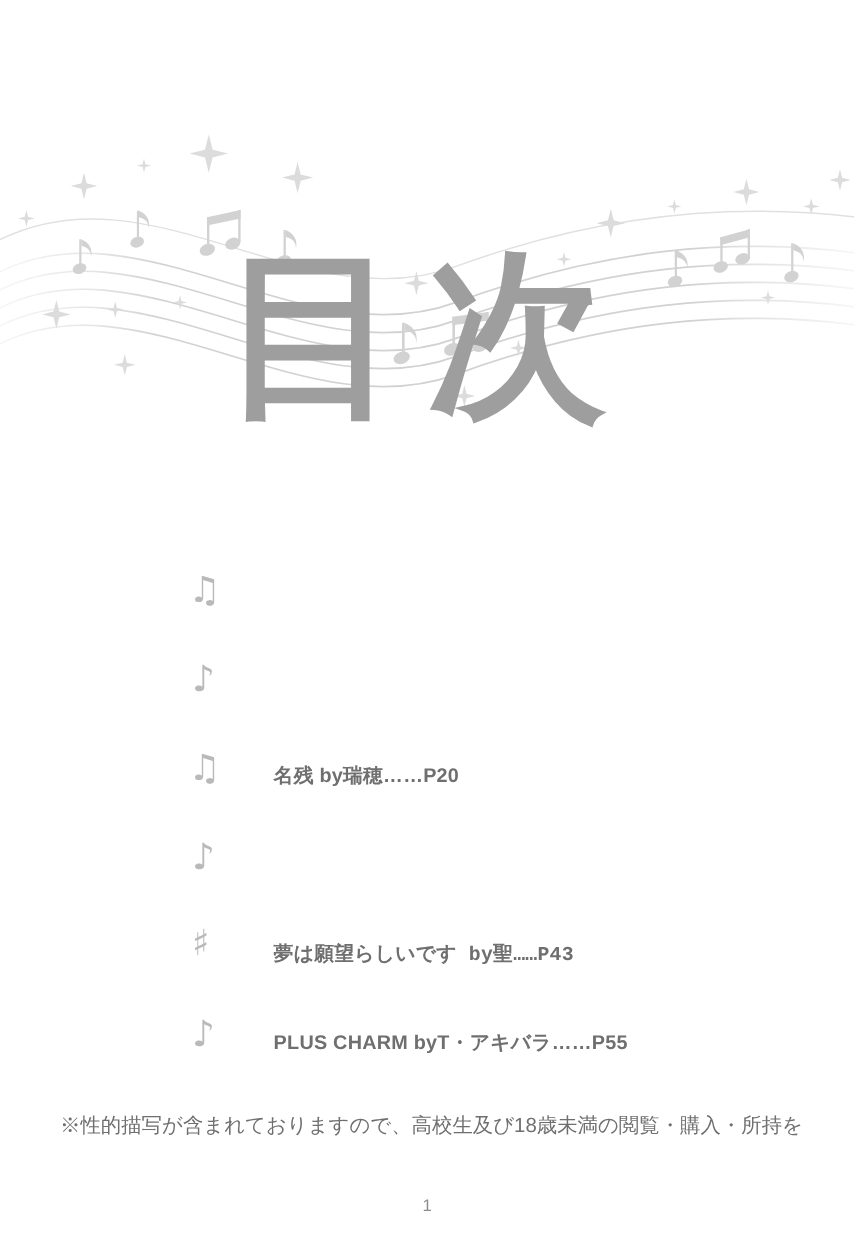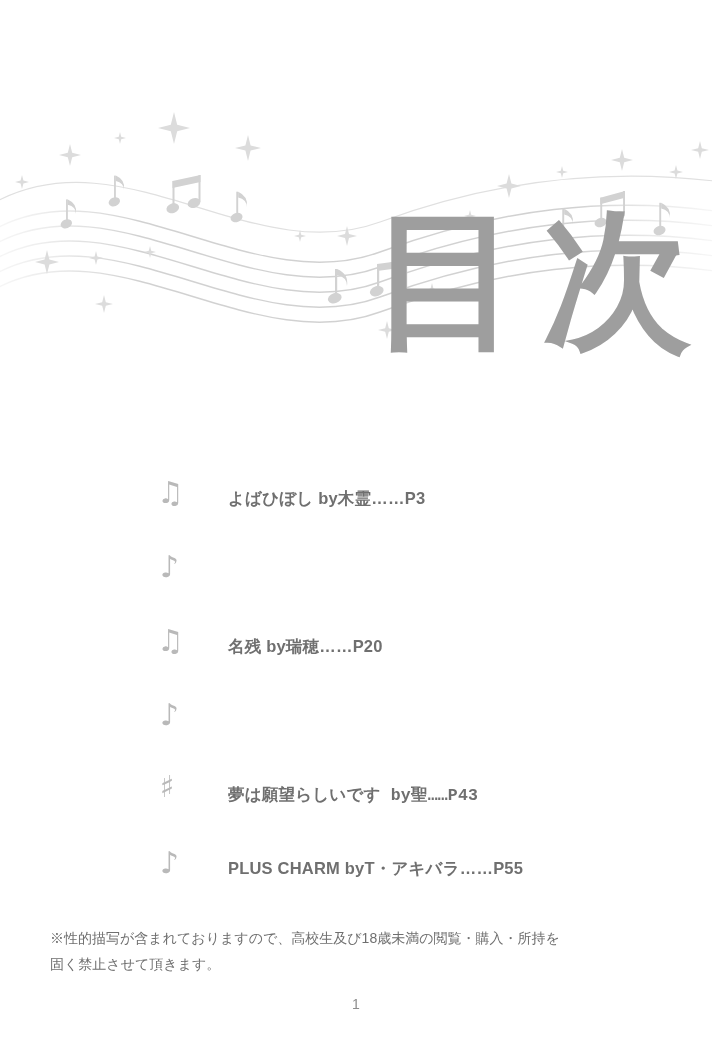--- a/index.html
+++ b/index.html
@@ -27,21 +27,21 @@
     pointer-events: none;
   }
   .header-art svg { display: block; }
 
   
   .title-wrap {
     position: absolute;
     left: 0;
     top: 205px;
     width: 712px;
-    text-align: right;
+    text-align: center;
   }
   .title {
     display: inline-block;
     font-family: "DejaVu Sans", sans-serif;
     font-size: 150px;
     line-height: 150px;
     letter-spacing: 20px;
     color: #9e9e9e;
     -webkit-text-stroke: 0px;
     font-weight: bold;
@@ -88,21 +88,21 @@
   .r4 .toc-text { margin-left: 228px; font-family: Liberation Mono, monospace; }
   .r5 .note-ico { left: 160px; top: 16px; }
   .r5 .toc-text { margin-left: 228px; }
 
   
   .notice {
     position: absolute;
     left: 50px;
     top: 925px;
     width: 630px;
-    font-size: 14px;
+    font-size: 17px;
     line-height: 26px;
     color: #6f6f6f;
   }
 
   
   .page-num {
     position: absolute;
     left: 0;
     top: 996px;
     width: 712px;
@@ -257,21 +257,20 @@
 </div>
 
 <div class="title-wrap">
   <div class="title">目次</div>
 </div>
 
 <div class="toc">
 
   <div class="toc-row r0">
     <span class="note-ico">♫</span>
-    <span class="toc-text">よばひぼし by木霊……P3</span>
   </div>
 
   <div class="toc-row r1">
     <span class="note-ico">♪</span>
   </div>
 
   <div class="toc-row r2">
     <span class="note-ico">♫</span>
     <span class="toc-text">名残 by瑞穂……P20</span>
   </div>
@@ -287,16 +286,15 @@
 
   <div class="toc-row r5">
     <span class="note-ico">♪</span>
     <span class="toc-text">PLUS CHARM byT・アキバラ……P55</span>
   </div>
 
 </div>
 
 <div class="notice">
   <div>※性的描写が含まれておりますので、高校生及び18歳未満の閲覧・購入・所持を</div>
-  <div>固く禁止させて頂きます。</div>
 </div>
 
 <div class="page-num">1</div>
 
 </body></html>

